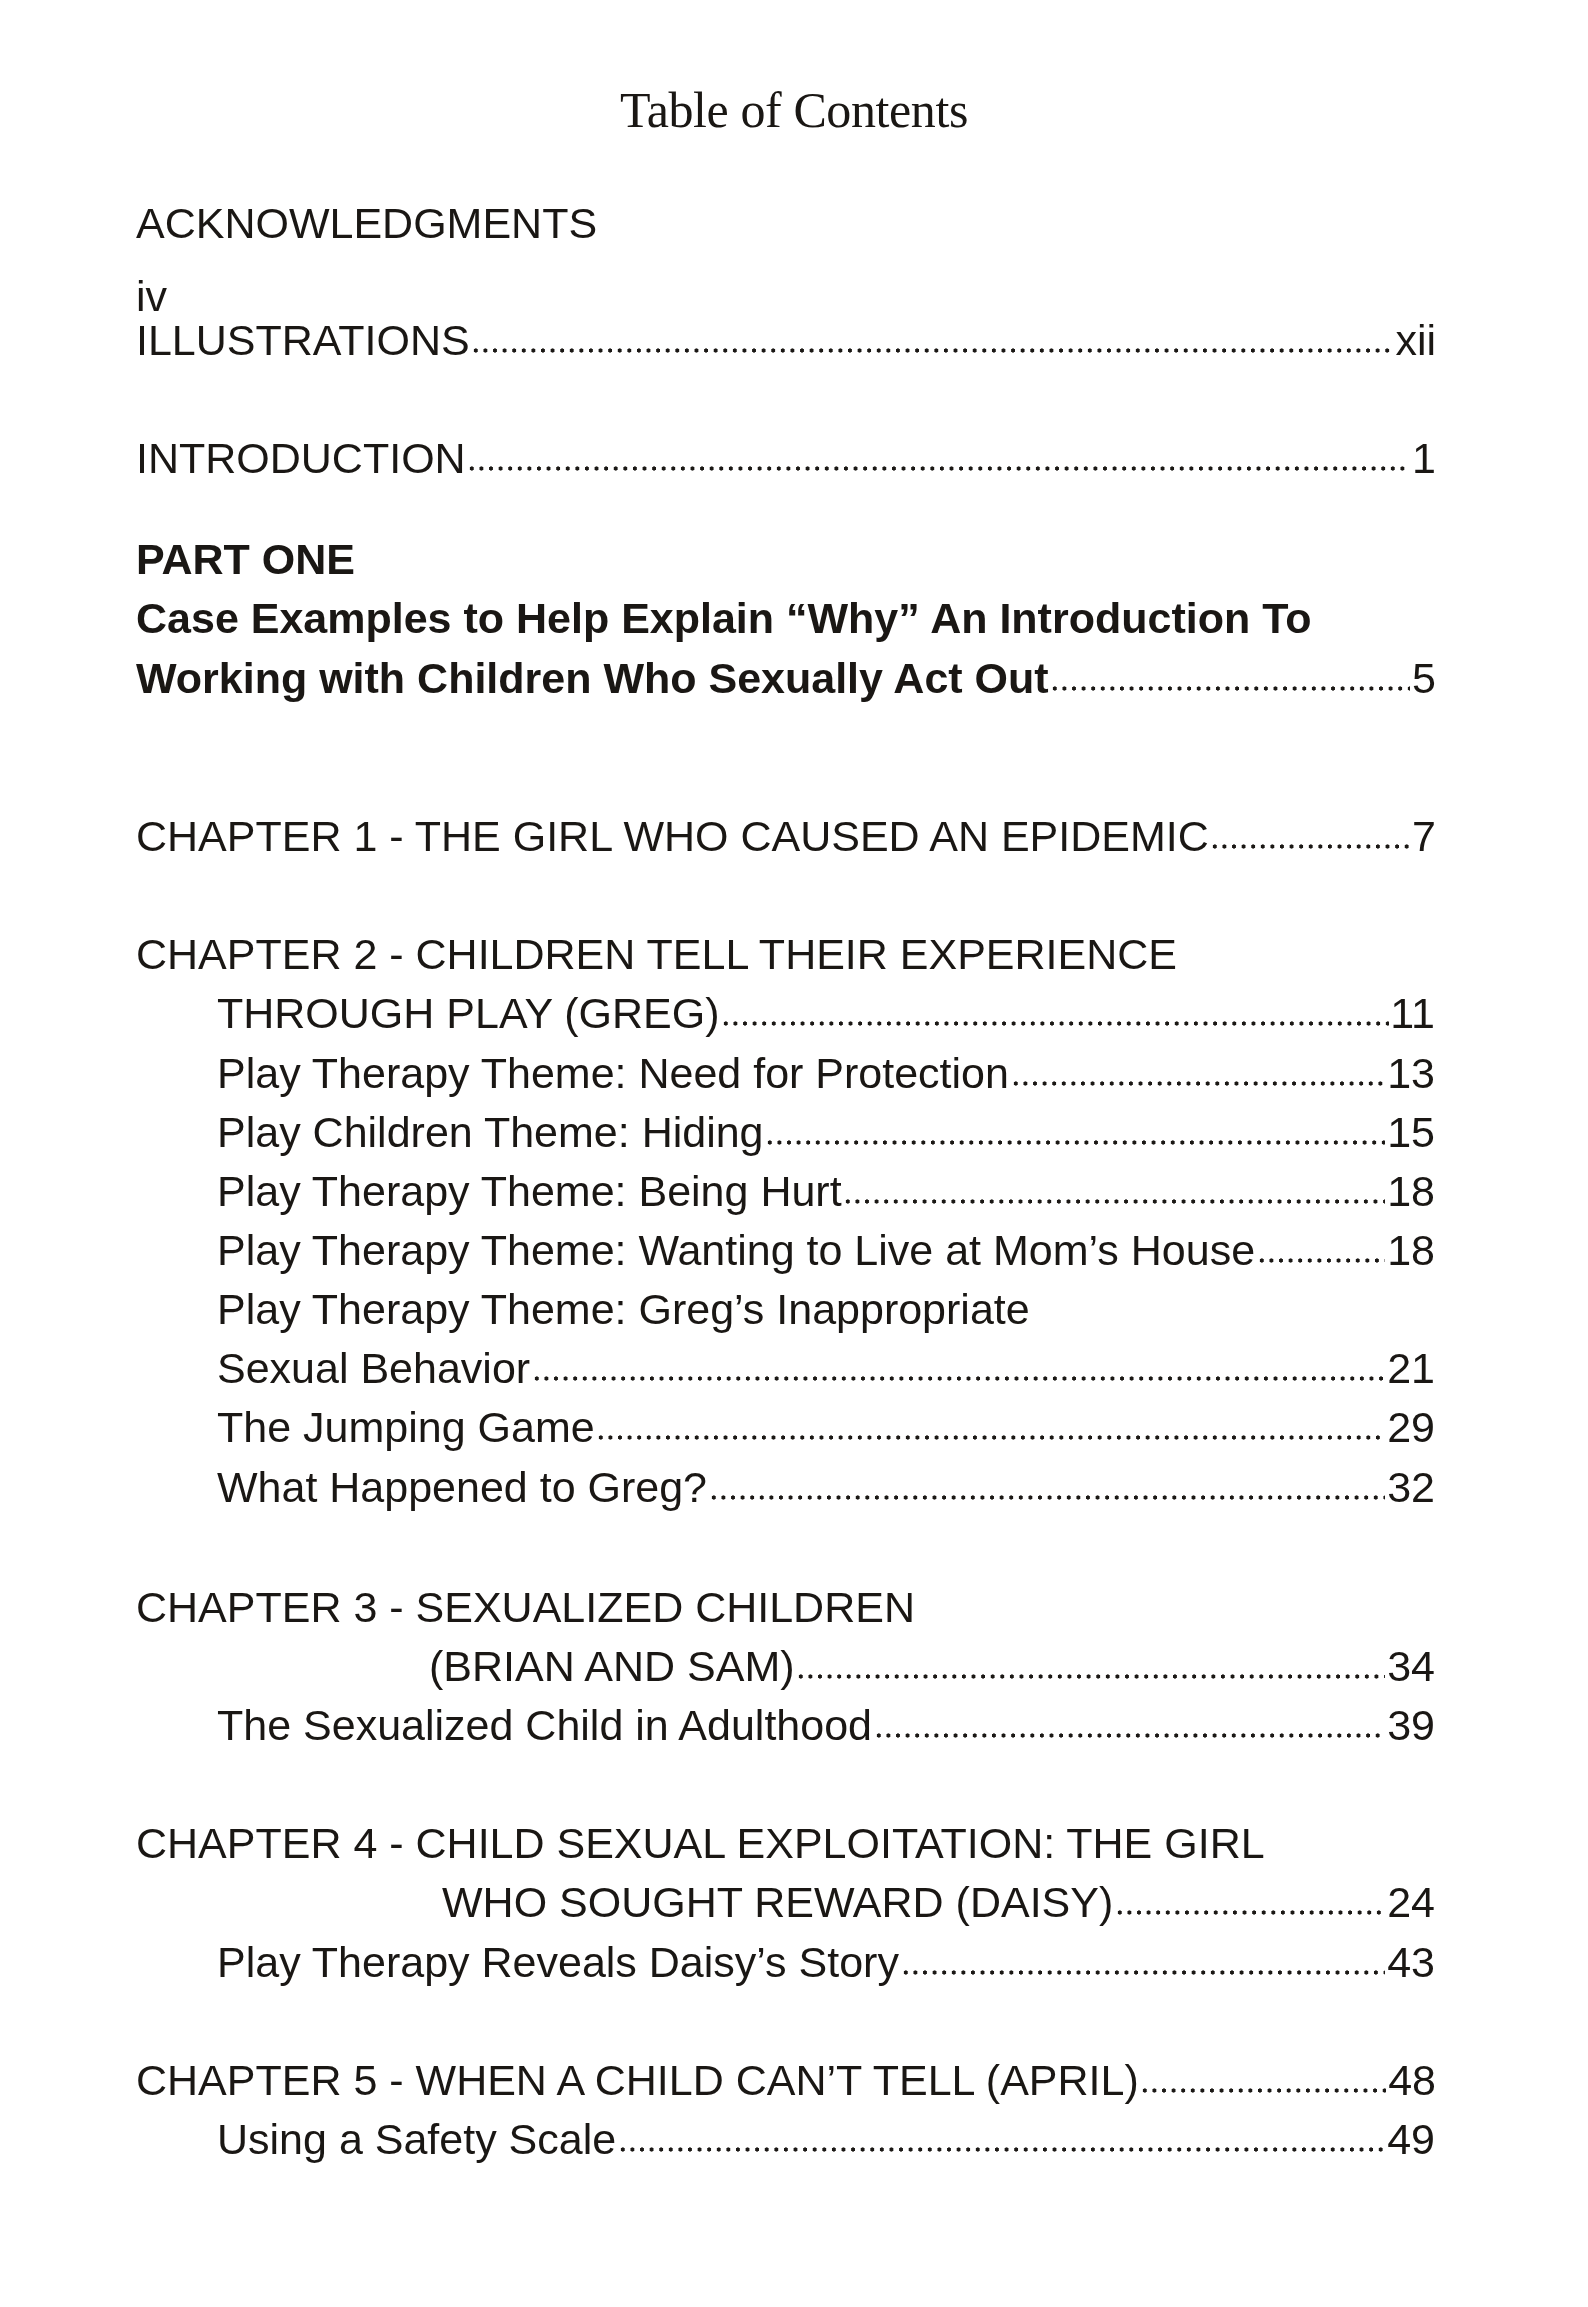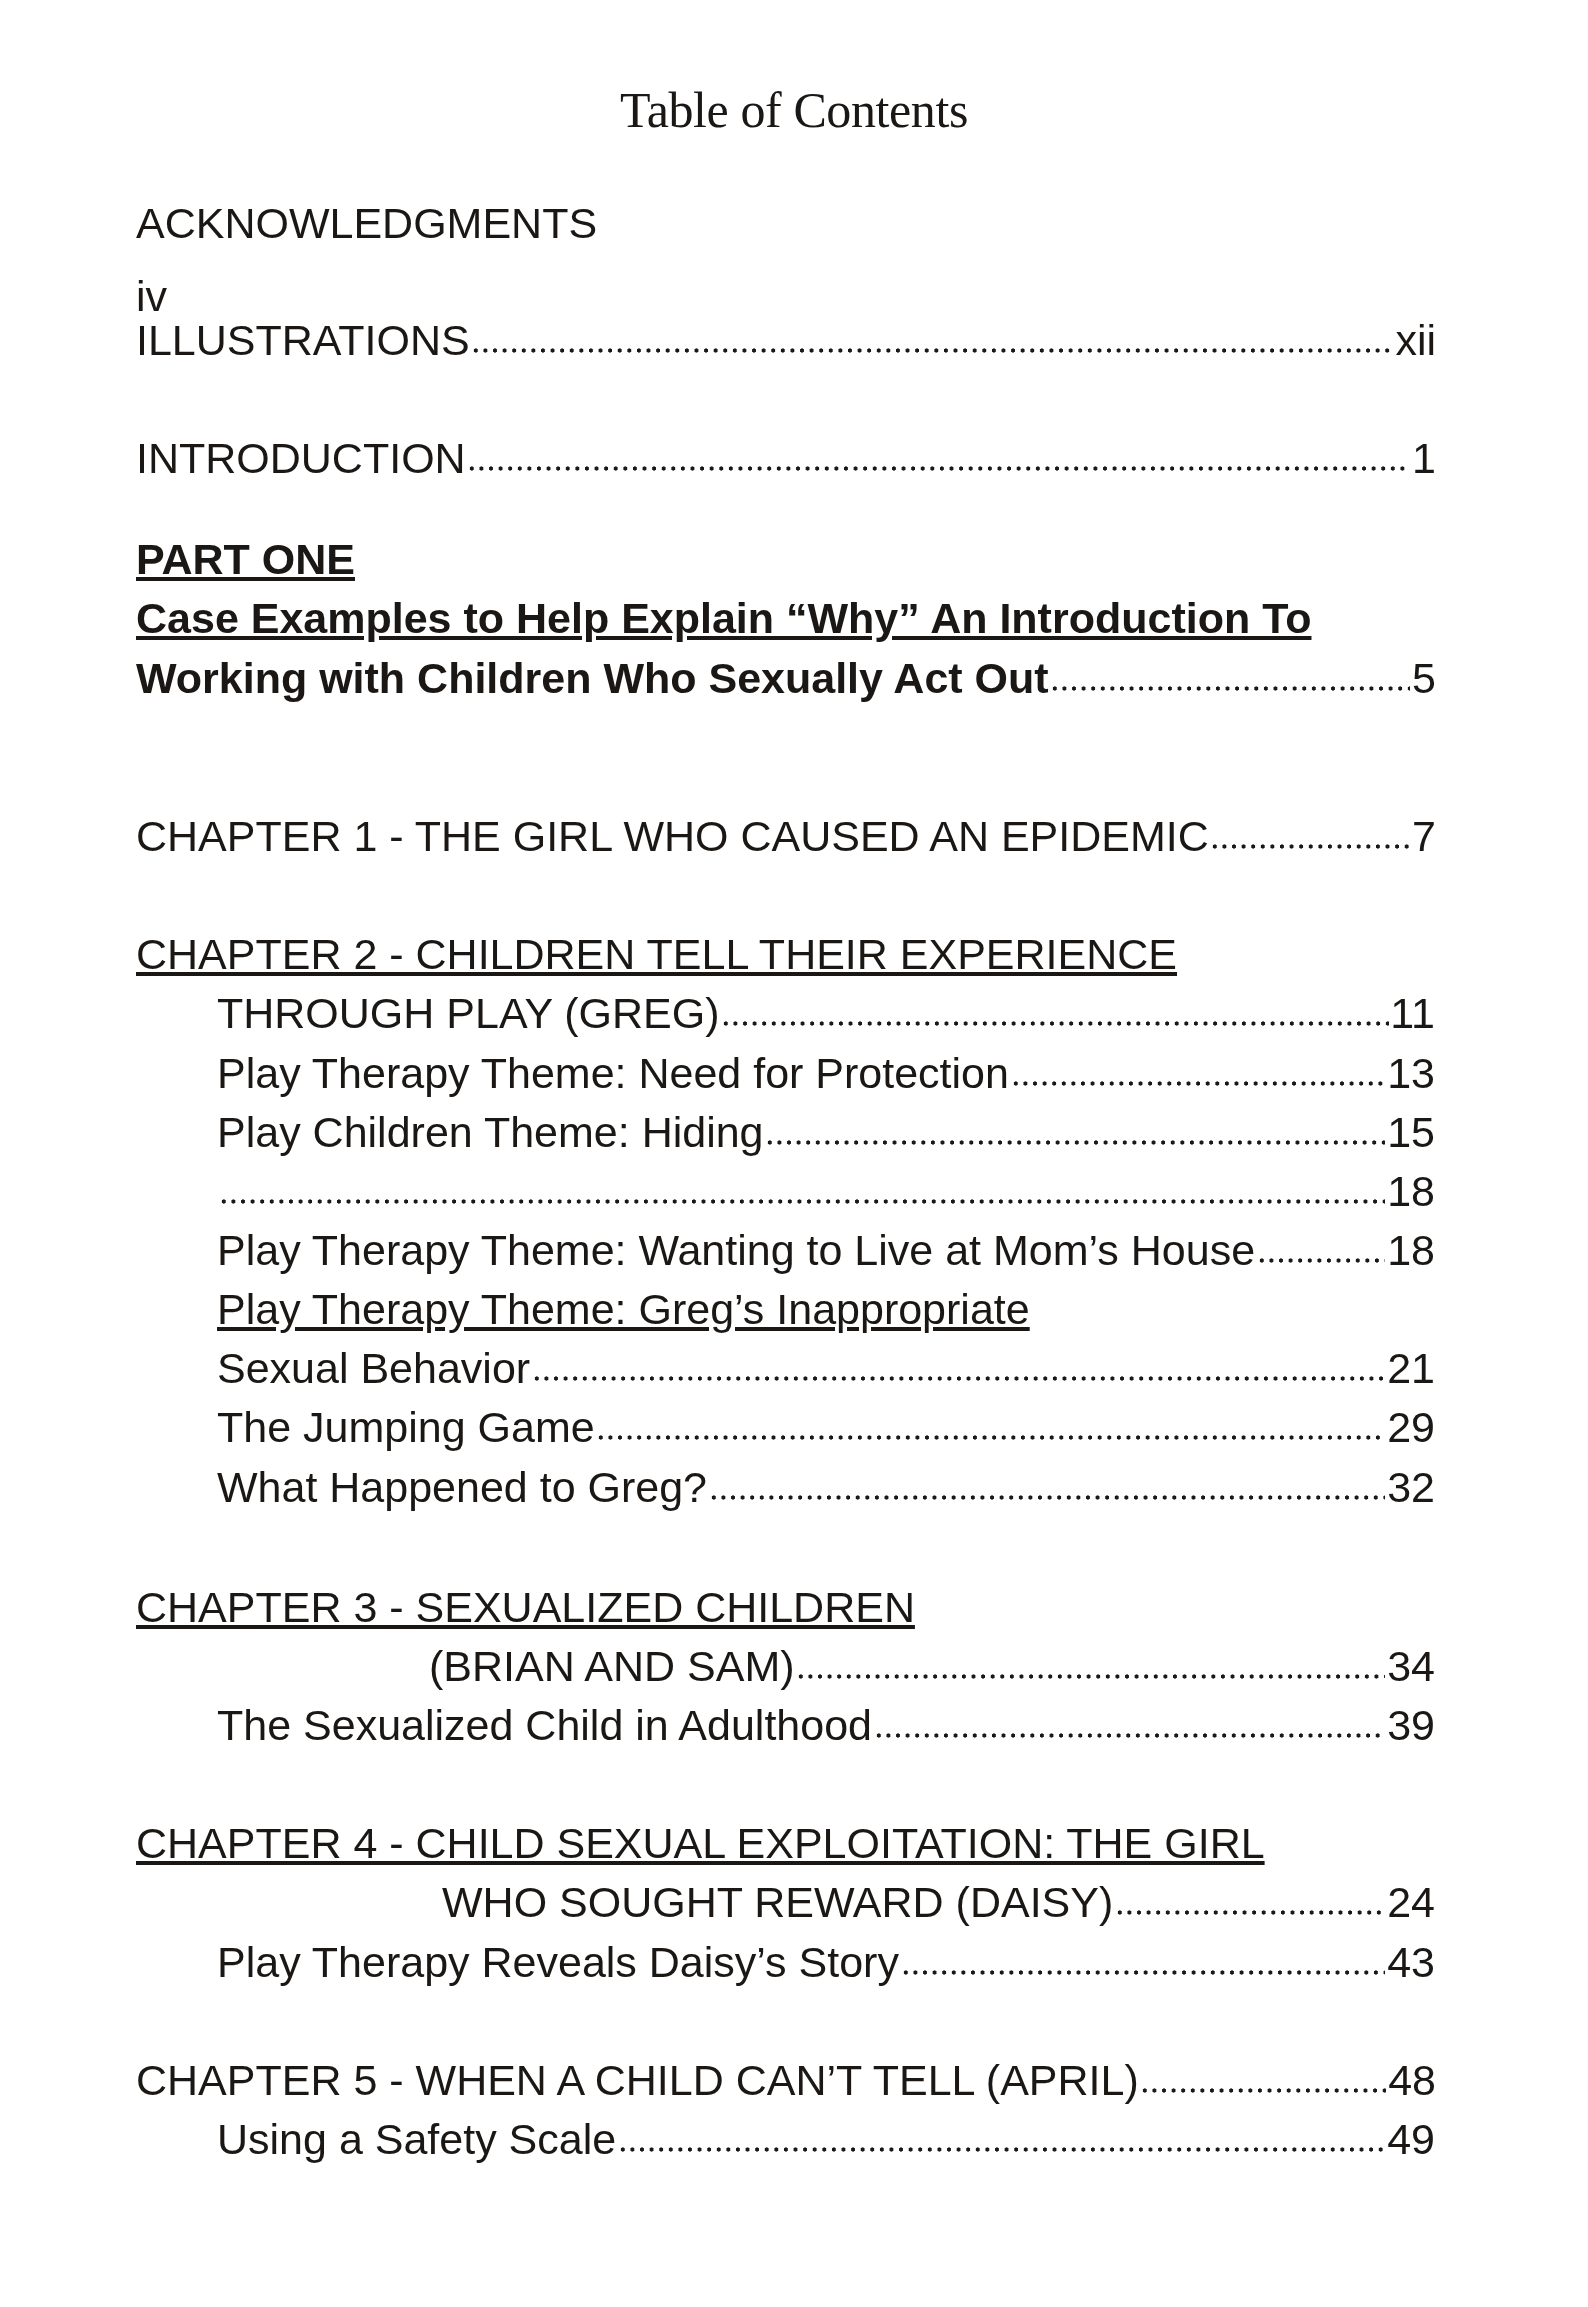--- a/index.html
+++ b/index.html
@@ -17,21 +17,21 @@
   }
   .entry .label { flex:0 0 auto; }
   .entry .leader {
     flex:1 1 auto; overflow:hidden; margin:0 1.7px;
     background-image: radial-gradient(circle, #1a1714 1.9px, transparent 2.3px);
     background-size:9.6px 7px; background-repeat:repeat-x; background-position:left bottom;
     height:8.7px; align-self:flex-end; margin-bottom:12px;
   }
   .entry .page { flex:0 0 auto; text-align:right; }
   .bold { font-weight:bold; }
-  .line { position:absolute; font-family:"Liberation Sans", "DejaVu Sans", sans-serif; font-size:43px; line-height:52px; white-space:nowrap;text-decoration:underline; }
+  .line { position:absolute; font-family:"Liberation Sans", "DejaVu Sans", sans-serif; font-size:43px; line-height:52px; white-space:nowrap; }
 </style>
 </head>
 <body>
 
 <div class="title">Table of Contents</div>
 
 <div class="entry" style="top:197px;flex-direction:column;">
   <span class="label">ACKNOWLEDGMENTS</span>
   <span class="leader"></span>
   <span class="page">iv</span>
@@ -71,20 +71,21 @@
   <span class="label">Play Therapy Theme: Need for Protection</span>
   <span class="leader"></span>
   <span class="page">13</span>
 </div>
 <div class="entry" style="top:1106px; left:217px; width:1218px;">
   <span class="label">Play Children Theme: Hiding</span>
   <span class="leader"></span>
   <span class="page">15</span>
 </div>
 <div class="entry" style="top:1165px; left:217px; width:1218px;">
+  <span class="label">Play Therapy Theme: Being Hurt</span>
   <span class="leader"></span>
   <span class="page">18</span>
 </div>
 <div class="entry" style="top:1224px; left:217px; width:1218px;">
   <span class="label">Play Therapy Theme: Wanting to Live at Mom’s House</span>
   <span class="leader"></span>
   <span class="page">18</span>
 </div>
 <div class="line" style="left:217px; top:1283px;">Play Therapy Theme: Greg’s Inappropriate</div>
 <div class="entry" style="top:1342px; left:217px; width:1218px;">

